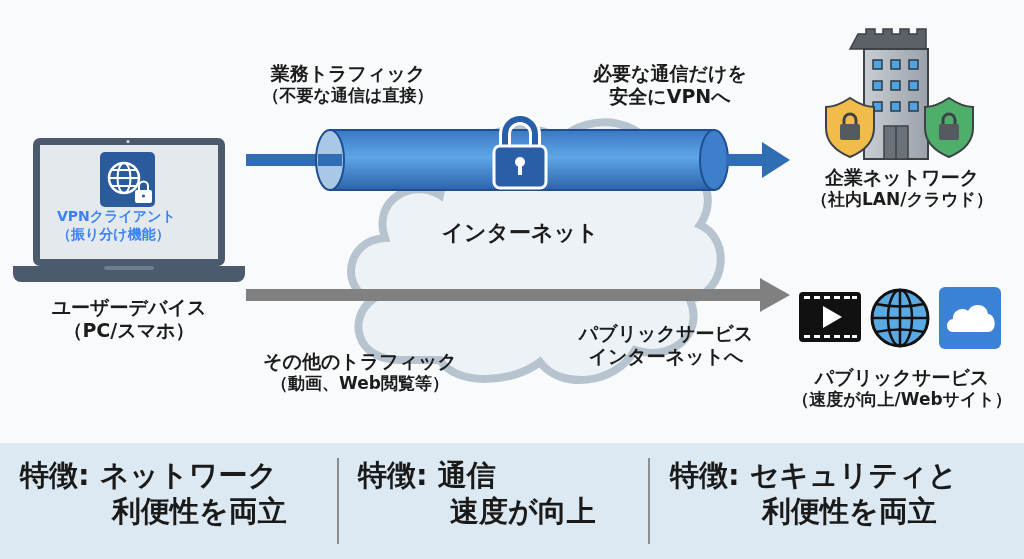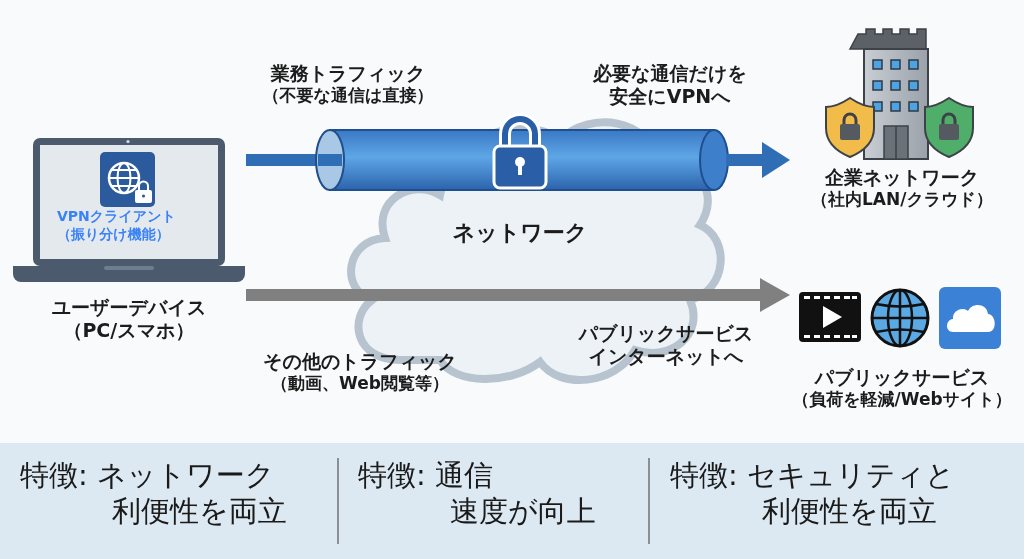--- a/index.html
+++ b/index.html
@@ -12,21 +12,21 @@
   .abs { position: absolute; }
   .lbl { font-weight: bold; text-align: center; white-space: nowrap; line-height: 1.2; }
   .lbl-main { font-size: 19px; }
   .lbl-sub  { font-size: 17px; }
   #diagram { position: absolute; left: 0; top: 0; }
   .feature-bar {
     position: absolute; left: 0; top: 443px; width: 1024px; height: 116px;
     background: #dce9f2;
   }
   .feature {
-    position: absolute; top: 14px; font-size: 29px; font-weight: normal;
+    position: absolute; top: 14px; font-size: 29px; font-weight: bold;
     line-height: 1.25; color: #1a1a1a;
   }
   .feature .l2 { display: block; }
   .divider { position: absolute; top: 15px; width: 2px; height: 86px; background: #8a8f94; }
   .laptop-caption { position: absolute; left: 57px; top: 208px; width: 140px; text-align: left;
     font-size: 14px; font-weight: bold; line-height: 1.25; color: #3b82f6; }
 </style>
 </head>
 <body>
 
@@ -170,40 +170,40 @@
 <div class="abs lbl" style="left:248px; top:62px; width:200px;">
   <div class="lbl-main">業務トラフィック</div>
   <div class="lbl-sub">（不要な通信は直接）</div>
 </div>
 
 <div class="abs lbl" style="left:570px; top:62px; width:200px;">
   <div class="lbl-main">必要な通信だけを</div>
   <div class="lbl-main">安全にVPNへ</div>
 </div>
 
-<div class="abs lbl" style="left:410px; top:220px; width:220px; font-size:22px;">ネットワーク</div>
+<div class="abs lbl" style="left:410px; top:220px; width:220px; font-size:22px;">インターネット</div>
 
 <div class="abs lbl" style="left:245px; top:320px; width:230px;margin-top:30px;">
   <div class="lbl-main">その他のトラフィック</div>
   <div class="lbl-sub">（動画、Web閲覧等）</div>
 </div>
 
 <div class="abs lbl" style="left:566px; top:322px; width:200px;">
   <div class="lbl-main">パブリックサービス</div>
   <div class="lbl-main">インターネットへ</div>
 </div>
 
 <div class="abs lbl" style="left:792px; top:166px; width:220px;">
   <div class="lbl-main">企業ネットワーク</div>
   <div class="lbl-sub">（社内LAN/クラウド）</div>
 </div>
 
 <div class="abs lbl" style="left:786px; top:366px; width:232px;">
   <div class="lbl-main">パブリックサービス</div>
-  <div class="lbl-sub">（負荷を軽減/Webサイト）</div>
+  <div class="lbl-sub">（速度が向上/Webサイト）</div>
 </div>
 
 <div class="feature-bar">
   <div class="feature" style="left:20px; width:310px;">
     <span>特徴: ネットワーク</span>
     <span class="l2" style="padding-left:92px;">利便性を両立</span>
   </div>
   <div class="divider" style="left:337px;"></div>
   <div class="feature" style="left:358px; width:290px;">
     <span>特徴: 通信</span>

